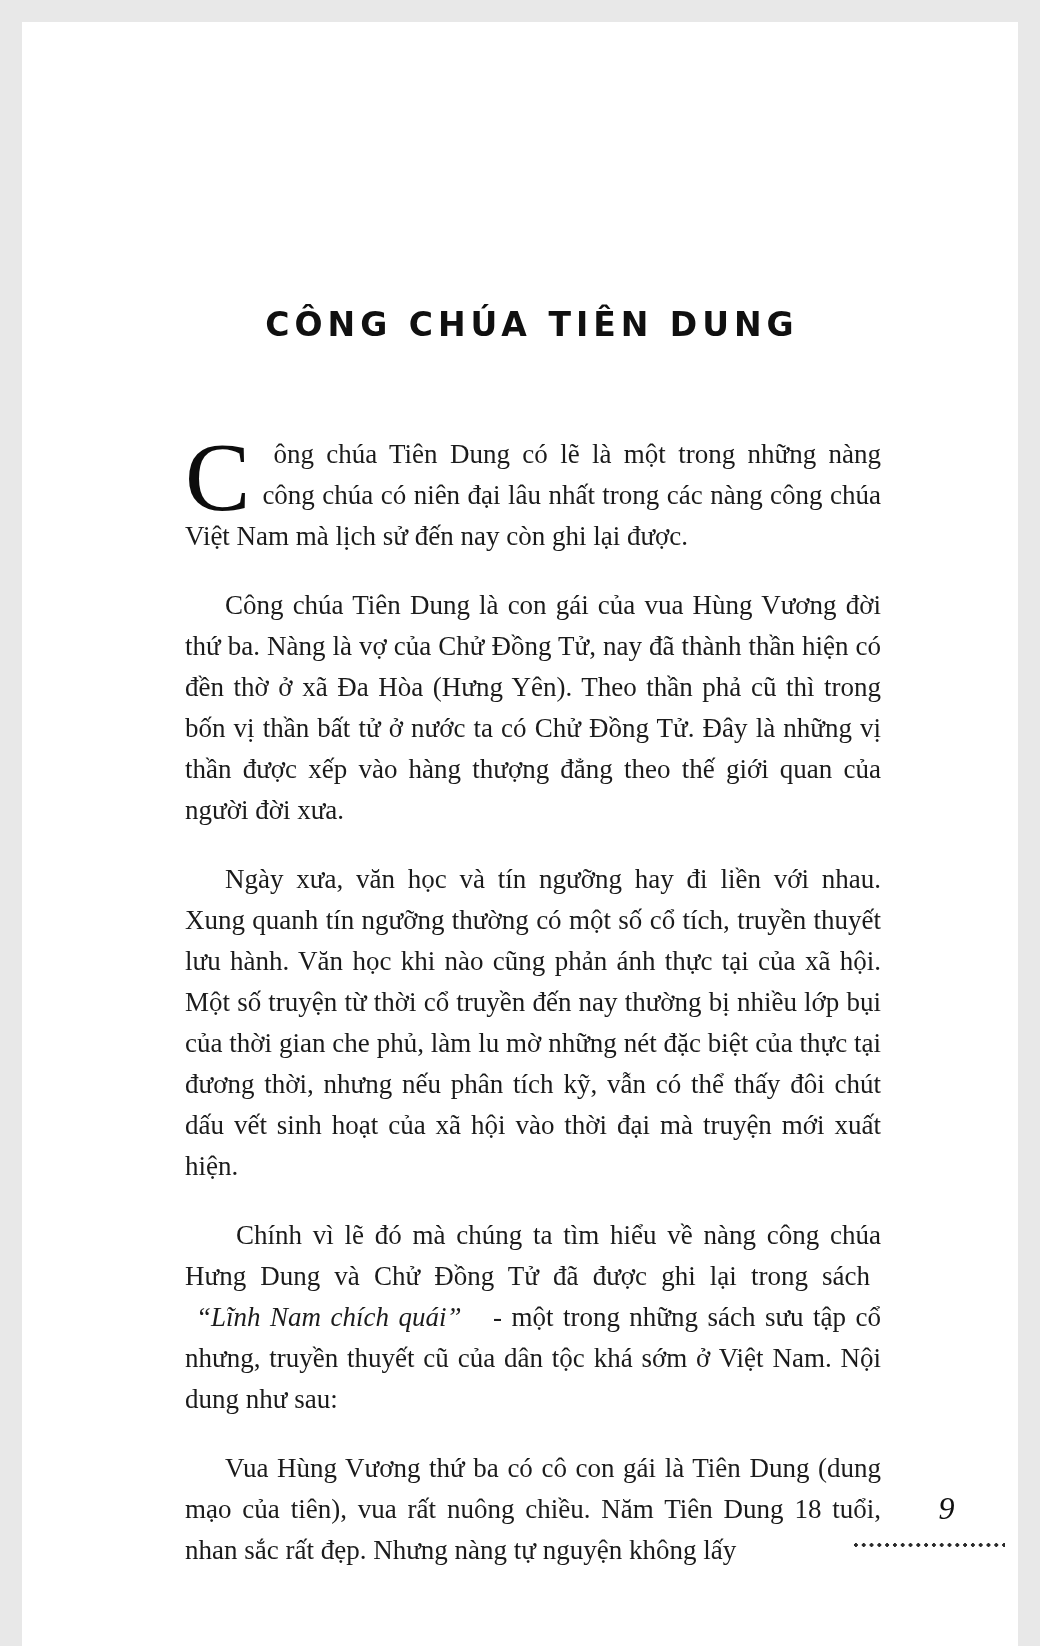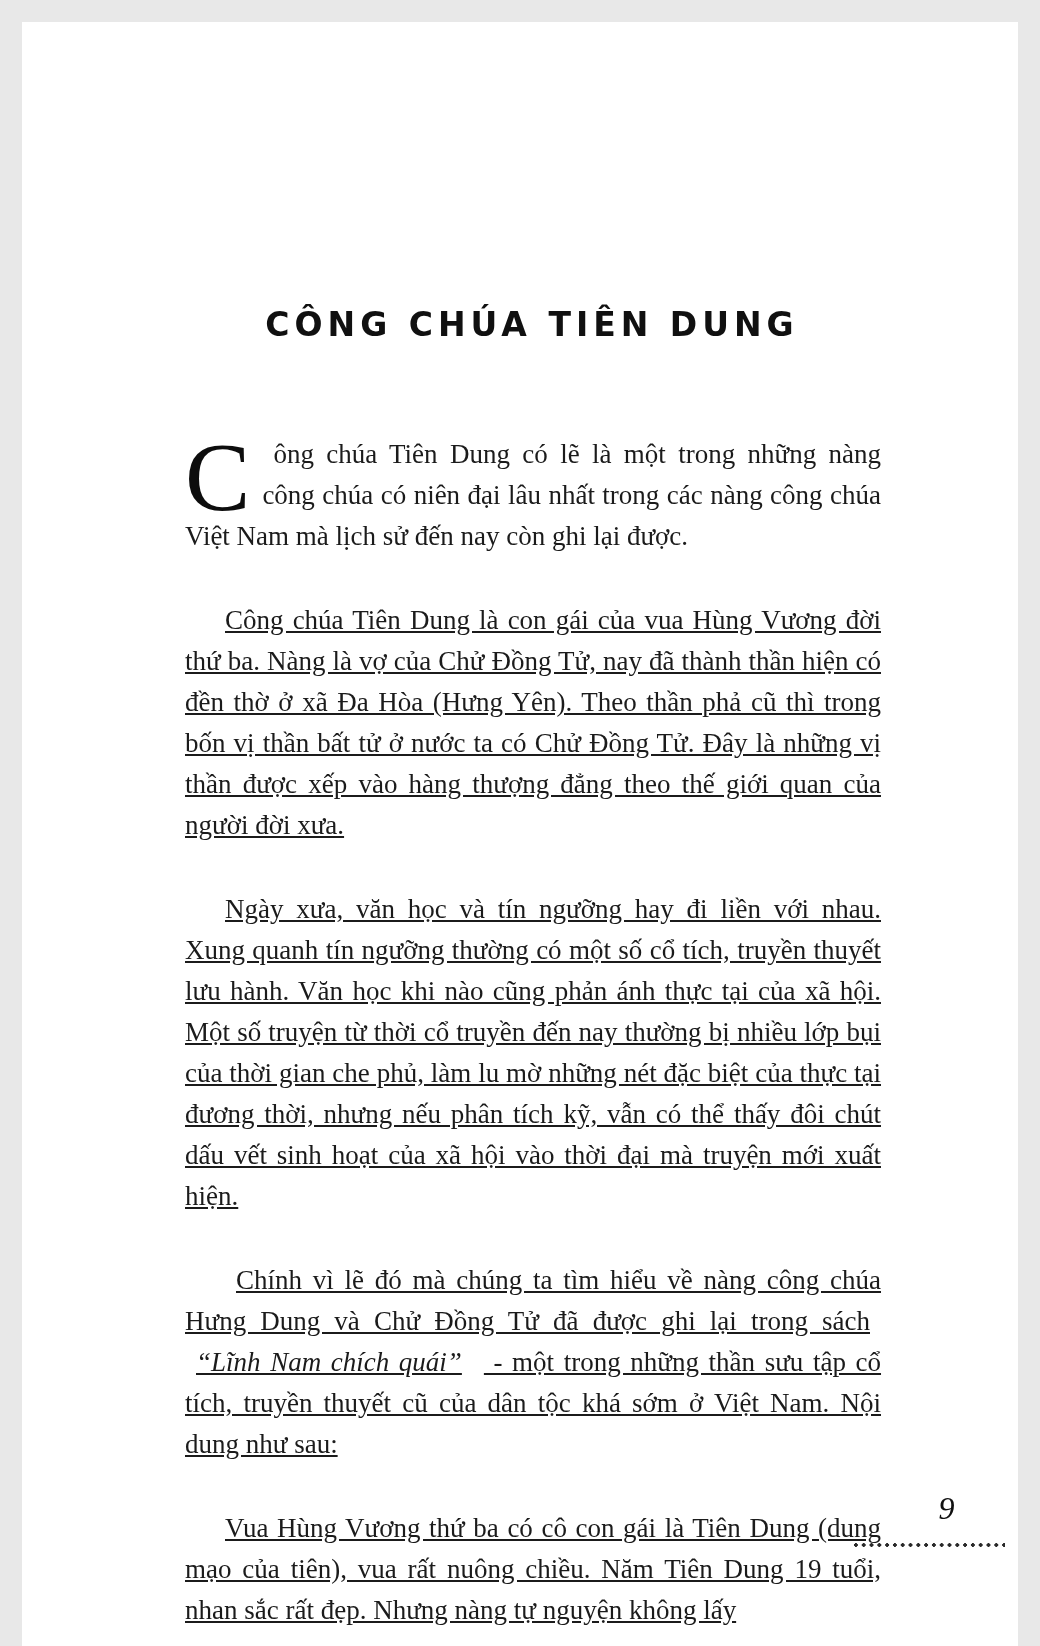--- a/index.html
+++ b/index.html
@@ -35,21 +35,21 @@
     top: 390px;
     left: 141px;
     width: 740px;
     font-size: 27px;
     line-height: 41px;
     text-align: justify;
     color: #1b1b1b;
   }
 
   .para { margin: 0; }
-  .para + .para { margin-top: 21px; text-decoration: underline; }
+  .para + .para { margin-top: 6px; }
   .para.indented { text-indent: 40px; }
 
   .dropcap {
     float: left;
     font-size: 98px;
     line-height: 78px;
     padding: 4px 12px 0 0;
     color: #0d0d0d;
     font-weight: 400;
   }
@@ -90,23 +90,23 @@
   <h1 class="chapter-title">CÔNG CHÚA TIÊN DUNG</h1>
 
   <section class="text-block">
 
     <p class="para opening"><span class="dropcap">C</span><span>ông chúa Tiên Dung có lẽ là một trong những nàng công chúa có niên đại lâu nhất trong các nàng công chúa Việt Nam mà lịch sử đến nay còn ghi lại được.</span></p>
 
     <p class="para indented">Công chúa Tiên Dung là con gái của vua Hùng Vương đời thứ ba. Nàng là vợ của Chử Đồng Tử, nay đã thành thần hiện có đền thờ ở xã Đa Hòa (Hưng Yên). Theo thần phả cũ thì trong bốn vị thần bất tử ở nước ta có Chử Đồng Tử. Đây là những vị thần được xếp vào hàng thượng đẳng theo thế giới quan của người đời xưa.</p>
 
     <p class="para indented">Ngày xưa, văn học và tín ngưỡng hay đi liền với nhau. Xung quanh tín ngưỡng thường có một số cổ tích, truyền thuyết lưu hành. Văn học khi nào cũng phản ánh thực tại của xã hội. Một số truyện từ thời cổ truyền đến nay thường bị nhiều lớp bụi của thời gian che phủ, làm lu mờ những nét đặc biệt của thực tại đương thời, nhưng nếu phân tích kỹ, vẫn có thể thấy đôi chút dấu vết sinh hoạt của xã hội vào thời đại mà truyện mới xuất hiện.</p>
 
-    <p class="para indented"><span>Chính vì lẽ đó mà chúng ta tìm hiểu về nàng công chúa Hưng Dung và Chử Đồng Tử đã được ghi lại trong sách </span><em class="book-ref">“Lĩnh Nam chích quái”</em><span> - một trong những thần sưu tập cổ tích, truyền thuyết cũ của dân tộc khá sớm ở Việt Nam. Nội dung như sau:</span></p>
+    <p class="para indented"><span>Chính vì lẽ đó mà chúng ta tìm hiểu về nàng công chúa Hưng Dung và Chử Đồng Tử đã được ghi lại trong sách </span><em class="book-ref">“Lĩnh Nam chích quái”</em><span> - một trong những sách sưu tập cổ nhưng, truyền thuyết cũ của dân tộc khá sớm ở Việt Nam. Nội dung như sau:</span></p>
 
-    <p class="para indented">Vua Hùng Vương thứ ba có cô con gái là Tiên Dung (dung mạo của tiên), vua rất nuông chiều. Năm Tiên Dung 19 tuổi, nhan sắc rất đẹp. Nhưng nàng tự nguyện không lấy</p>
+    <p class="para indented">Vua Hùng Vương thứ ba có cô con gái là Tiên Dung (dung mạo của tiên), vua rất nuông chiều. Năm Tiên Dung 18 tuổi, nhan sắc rất đẹp. Nhưng nàng tự nguyện không lấy</p>
 
   </section>
 
   <footer class="page-footer">
     <span class="page-number">9</span>
     <span class="dotted-line"></span>
   </footer>
 
 </main>
 

